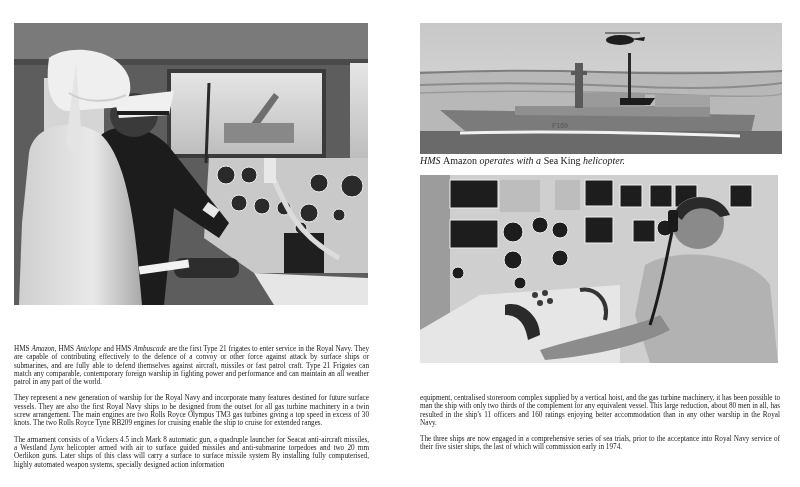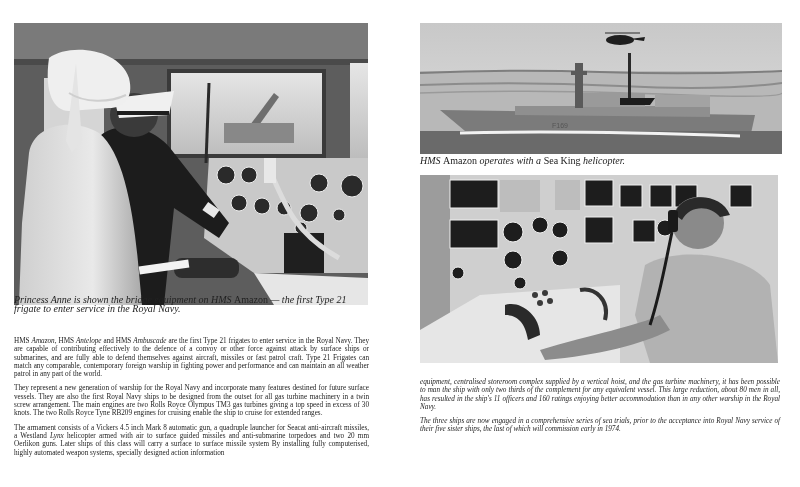--- a/index.html
+++ b/index.html
@@ -4,21 +4,21 @@
 <style>
   html,body{margin:0;padding:0;background:#ffffff;}
   body{width:800px;height:487px;position:relative;overflow:hidden;font-family:"Liberation Serif","DejaVu Serif",serif;color:#1a1a1a;}
   .page{position:absolute;top:0;height:487px;}
   .left{left:0;width:400px;}
   .right{left:400px;width:400px;}
   .photo{position:absolute;overflow:hidden;background:#8a8a8a;}
   .caption{position:absolute;font-style:italic;font-size:10px;line-height:8.6px;color:#222;}
   .caption .up{font-style:normal;}
   .body{position:absolute;font-size:7.2px;line-height:8.3px;text-align:justify;color:#1b1b1b;}
-  .body p{margin:0 0 6px 0;}
+  .body p{margin:8px 0 6px 0;}
   .body p em{font-style:italic;}
   svg{display:block;}
 </style>
 </head>
 <body>
 
 <div class="page left">
 
   <div class="photo" style="left:14px;top:23px;width:354px;height:282px;">
     <svg width="354" height="282" viewBox="0 0 354 282">
@@ -74,23 +74,20 @@
       <rect x="160" y="235" width="65" height="20" rx="8" fill="#2d2d2d"></rect>
 
       <path d="M15 130 C20 100 60 95 85 110 C110 130 120 190 125 250 L128 282 L5 282 L8 200 Z" fill="url(#coat)"></path>
       <path d="M35 35 C55 20 105 25 115 55 C120 75 110 85 95 85 L55 88 C40 88 30 70 35 35 Z" fill="#efefef"></path>
       <path d="M62 40 L68 118 L58 130 L52 118 Z" fill="#e4e4e4"></path>
       <path d="M55 70 C70 80 95 80 112 72" stroke="#cfcfcf" stroke-width="2" fill="none"></path>
       <rect x="125" y="240" width="50" height="8" fill="#f2f2f2" transform="rotate(-8 150 244)"></rect>
     </svg>
   </div>
 
-  <div class="caption" style="left:14px;top:296px;width:355px;">
-    <span>Princess Anne is shown the bridge equipment on HMS </span><span class="up">Amazon</span><span> — the first Type 21 frigate to enter service in the Royal Navy.</span>
-  </div>
 
   <div class="body" style="left:14px;top:337px;width:355px;">
     <p><span>HMS </span><em>Amazon</em><span>, HMS </span><em>Antelope</em><span> and HMS </span><em>Ambuscade</em><span> are the first Type 21 frigates to enter service in the Royal Navy.  They are capable of contributing effectively to the defence of a convoy or other force against attack by surface ships or submarines, and are fully able to defend themselves against aircraft, missiles or fast patrol craft. Type 21 Frigates can match any comparable, contemporary foreign warship in fighting power and performance and can maintain an all weather patrol in any part of the world.</span></p>
     <p><span>They represent a new generation of warship for the Royal Navy and incorporate many features destined for future surface vessels.  They are also the first Royal Navy ships to be designed from the outset for all gas turbine machinery in a twin screw arrangement.  The main engines are two Rolls Royce Olympus TM3 gas turbines giving a top speed in excess of 30 knots.  The two Rolls Royce Tyne RB209 engines for cruising enable the ship to cruise for extended ranges.</span></p>
     <p><span>The armament consists of a Vickers 4.5 inch Mark 8 automatic gun, a quadruple launcher for Seacat anti-aircraft missiles, a Westland </span><em>Lynx</em><span> helicopter armed with air to surface guided missiles and anti-submarine torpedoes and two 20 mm Oerlikon guns.  Later ships of this class will carry a surface to surface missile system By installing fully computerised, highly automated weapon systems, specially designed action information</span></p>
   </div>
 </div>
 
 <div class="page right">
 
@@ -171,17 +168,17 @@
       <path d="M225 90 C260 70 330 80 350 110 L358 188 L230 188 L215 140 Z" fill="#b2b2b2"></path>
       <ellipse cx="278" cy="48" rx="26" ry="26" fill="#8a8a8a"></ellipse>
       <path d="M255 40 C258 18 300 15 310 40 L300 42 C290 30 270 30 262 45 Z" fill="#2a2a2a"></path>
       <path d="M120 175 C170 160 220 150 240 140 L250 155 C220 170 180 180 125 185 Z" fill="#8c8c8c"></path>
       <rect x="248" y="35" width="10" height="22" rx="3" fill="#1a1a1a"></rect>
       <path d="M252 57 C245 90 240 120 230 150" stroke="#1a1a1a" stroke-width="3" fill="none"></path>
     </svg>
   </div>
 
 
-  <div class="body" style="left:20px;top:378px;width:360px;font-style:italic;">
+  <div class="body" style="left:20px;top:386px;width:360px;">
     <p>equipment, centralised storeroom complex supplied by a vertical hoist, and the gas turbine machinery, it has been possible to man the ship with only two thirds of the complement for any equivalent vessel.  This large reduction, about 80 men in all, has resulted in the ship's 11 officers and 160 ratings enjoying better accommodation than in any other warship in the Royal Navy.</p>
     <p>The three ships are now engaged in a comprehensive series of sea trials, prior to the acceptance into Royal Navy service of their five sister ships, the last of which will commission early in 1974.</p>
   </div>
 </div>
 
 </body></html>

